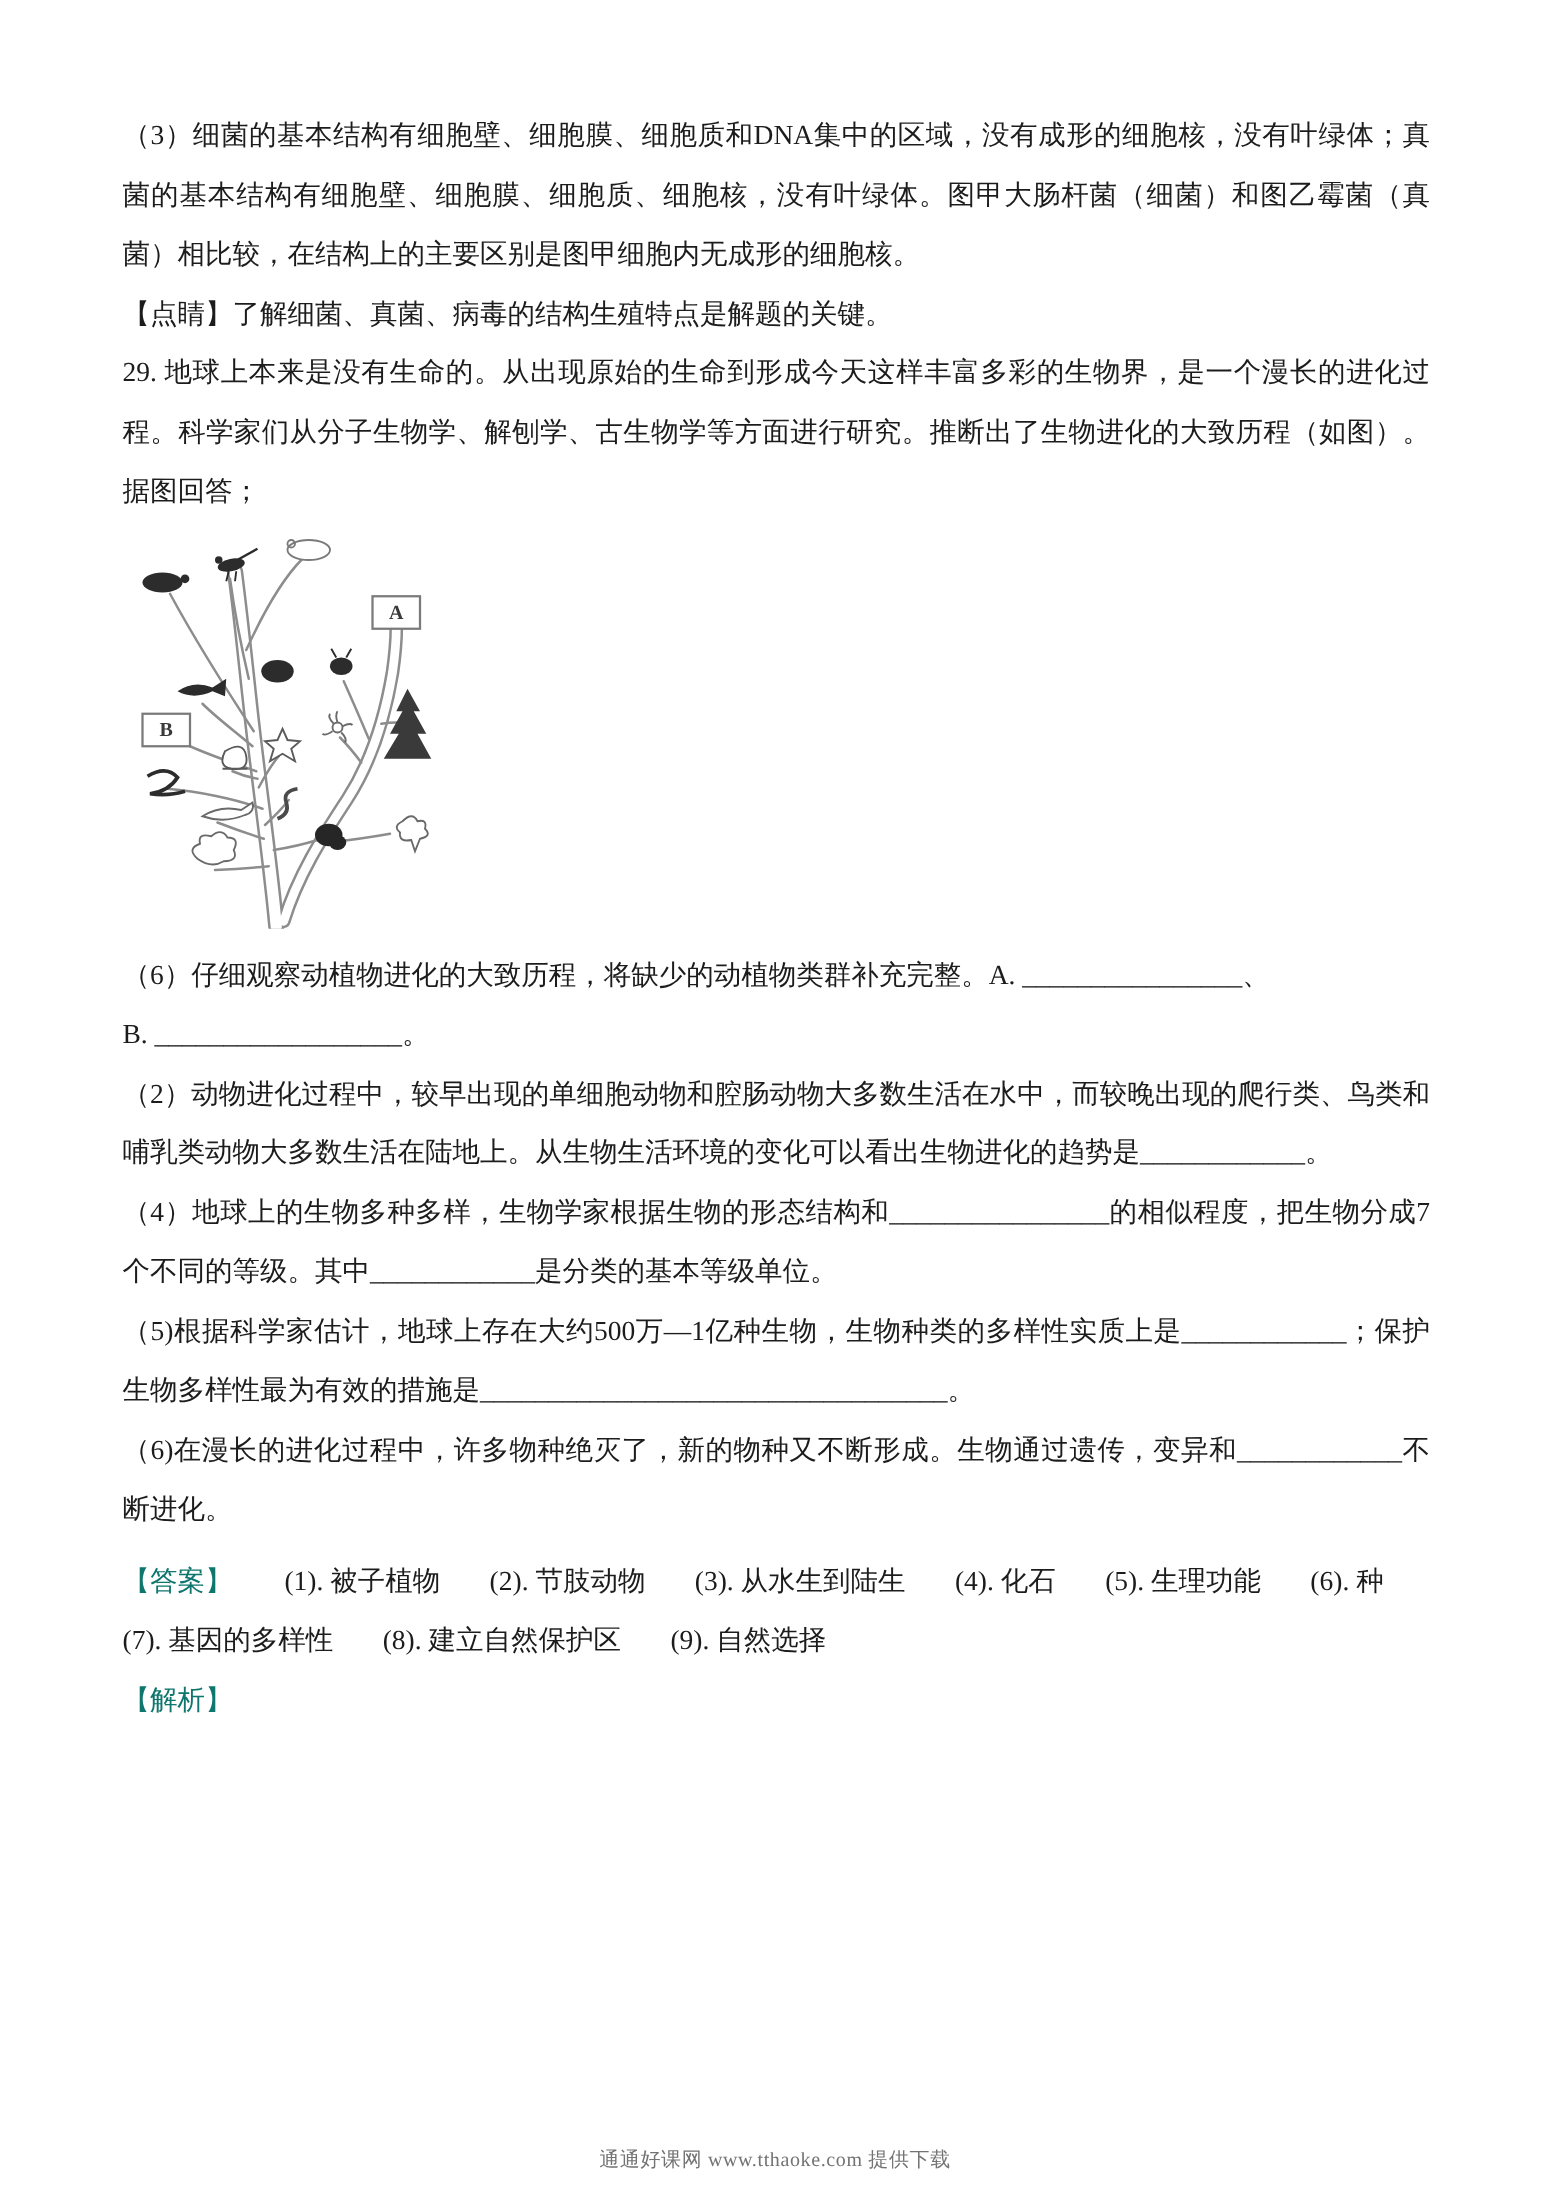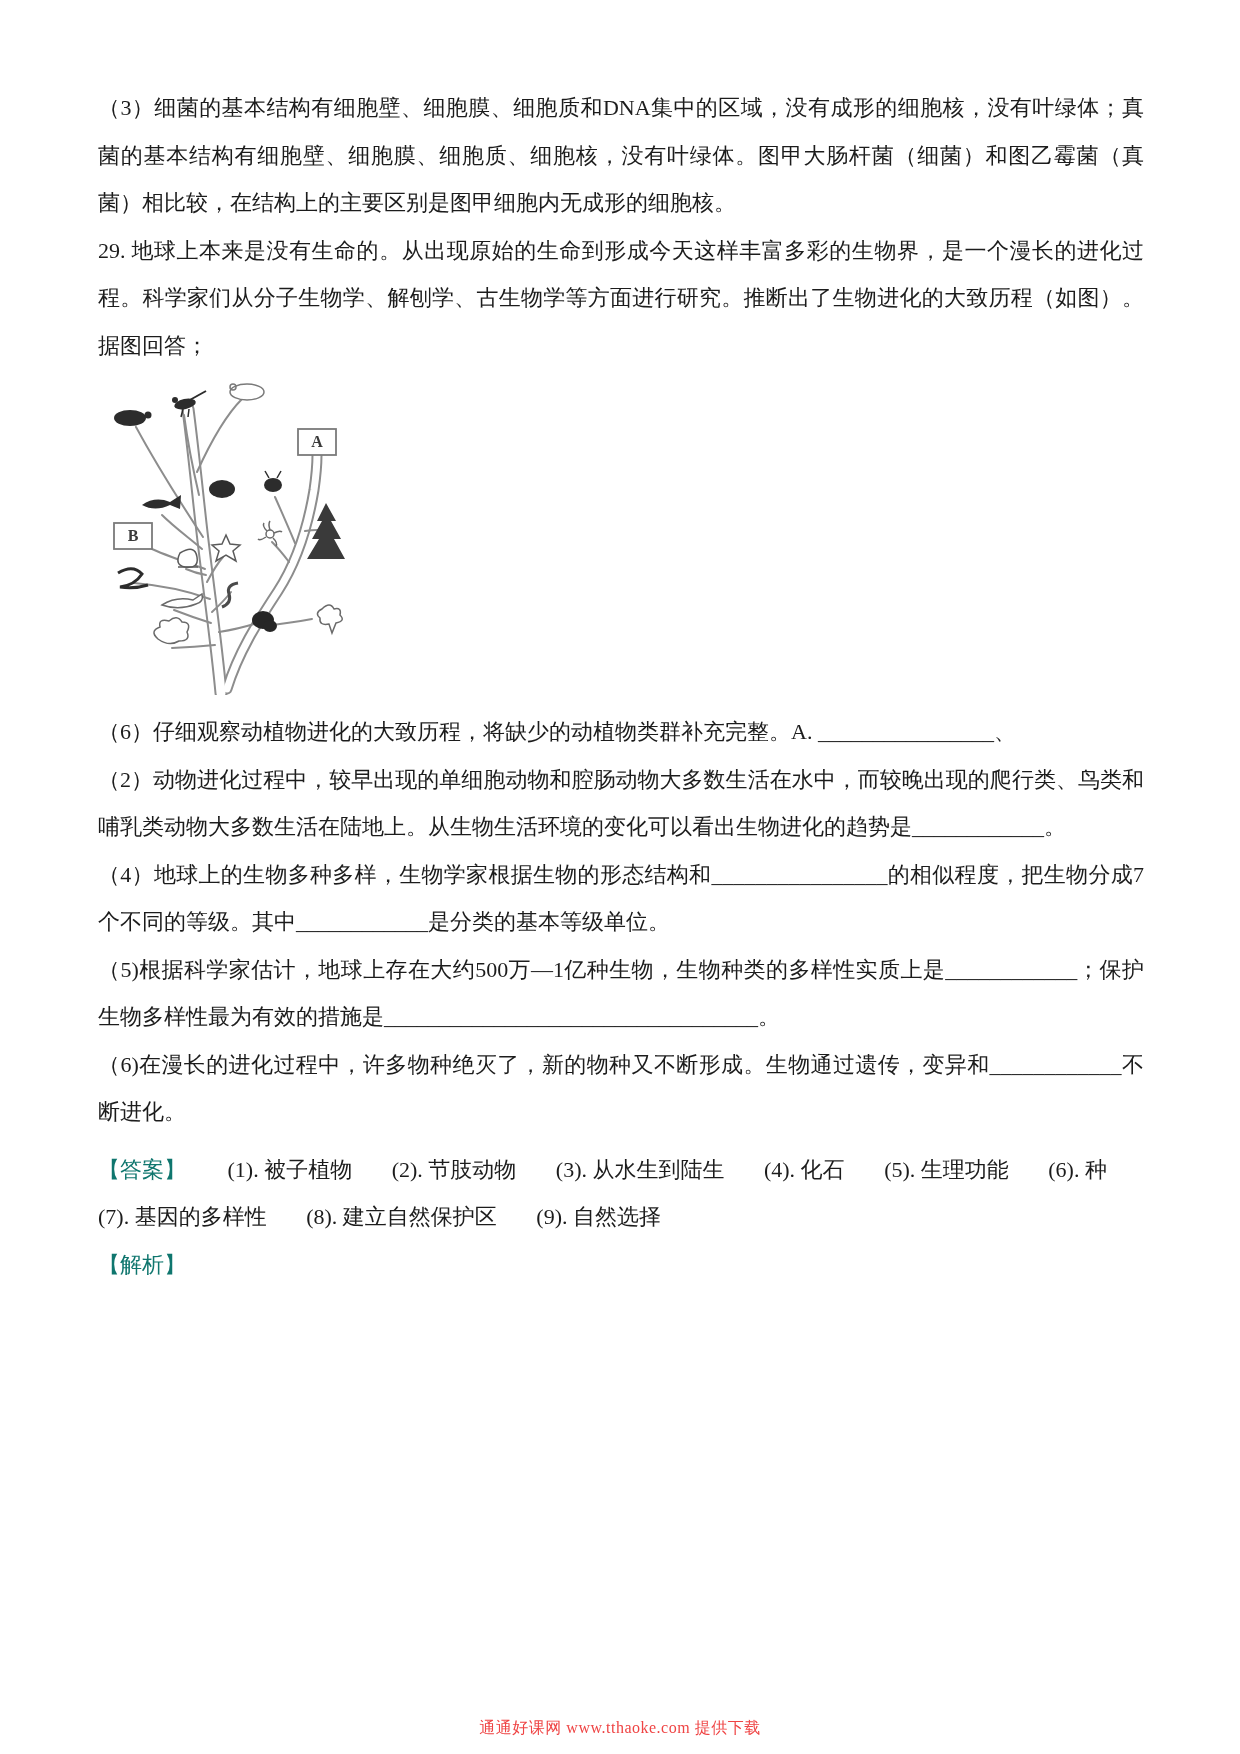--- a/index.html
+++ b/index.html
@@ -27,31 +27,32 @@
   .blue { color: #0f766e; }
   .answer-row { margin-top: 10px; text-align: left; }
   .answer-row .label { margin-right: 36px; }
   .ans-item { display: inline-block; margin-right: 34px; }
   .footer {
     position: absolute;
     left: 0; right: 0;
     top: 1718px;
     text-align: center;
     font-size: 16px;
-    color: #ef4444;
+    color: #737373;
     letter-spacing: 0.5px;
   }
 </style>
 </head>
 <body>
 
 <div class="page">
   <div class="doc">
 
     <p class="para">（3）细菌的基本结构有细胞壁、细胞膜、细胞质和DNA集中的区域，没有成形的细胞核，没有叶绿体；真菌的基本结构有细胞壁、细胞膜、细胞质、细胞核，没有叶绿体。图甲大肠杆菌（细菌）和图乙霉菌（真菌）相比较，在结构上的主要区别是图甲细胞内无成形的细胞核。</p>
+    <p class="para">【点睛】了解细菌、真菌、病毒的结构生殖特点是解题的关键。</p>
     <p class="para">29. 地球上本来是没有生命的。从出现原始的生命到形成今天这样丰富多彩的生物界，是一个漫长的进化过程。科学家们从分子生物学、解刨学、古生物学等方面进行研究。推断出了生物进化的大致历程（如图）。据图回答；</p>
 
     <div class="figure">
       <svg width="252" height="318" viewBox="0 0 252 318">
 
         <g fill="none" stroke="#8d8d8d" stroke-linecap="round">
           <path d="M121,316 C117,272 110,222 104,172 C99,132 95,86 88,32" stroke-width="13"></path>
           <path d="M127,312 C138,276 157,246 178,214 C198,183 208,149 214,113 C216,99 217,88 217,78" stroke-width="11"></path>
         </g>
         <g fill="none" stroke="#ffffff" stroke-linecap="round">
@@ -125,20 +126,21 @@
           <text x="217" y="70" text-anchor="middle" font-size="16" font-weight="bold" fill="#3a3a3a">A</text>
         </g>
         <g>
           <rect x="14" y="146" width="38" height="26" fill="#ffffff" stroke="#7a7a7a" stroke-width="1.8"></rect>
           <text x="33" y="164" text-anchor="middle" font-size="16" font-weight="bold" fill="#3a3a3a">B</text>
         </g>
       </svg>
     </div>
 
     <p class="para">（6）仔细观察动植物进化的大致历程，将缺少的动植物类群补充完整。A. ________________、</p>
+    <p class="para">B. __________________。</p>
     <p class="para">（2）动物进化过程中，较早出现的单细胞动物和腔肠动物大多数生活在水中，而较晚出现的爬行类、鸟类和哺乳类动物大多数生活在陆地上。从生物生活环境的变化可以看出生物进化的趋势是____________。</p>
     <p class="para">（4）地球上的生物多种多样，生物学家根据生物的形态结构和________________的相似程度，把生物分成7个不同的等级。其中____________是分类的基本等级单位。</p>
     <p class="para">（5)根据科学家估计，地球上存在大约500万—1亿种生物，生物种类的多样性实质上是____________；保护生物多样性最为有效的措施是__________________________________。</p>
     <p class="para">（6)在漫长的进化过程中，许多物种绝灭了，新的物种又不断形成。生物通过遗传，变异和____________不断进化。</p>
 
     <p class="para answer-row">
       <span class="blue label">【答案】</span>
       <span class="ans-item">(1). 被子植物</span>
       <span class="ans-item">(2). 节肢动物</span>
       <span class="ans-item">(3). 从水生到陆生</span>

